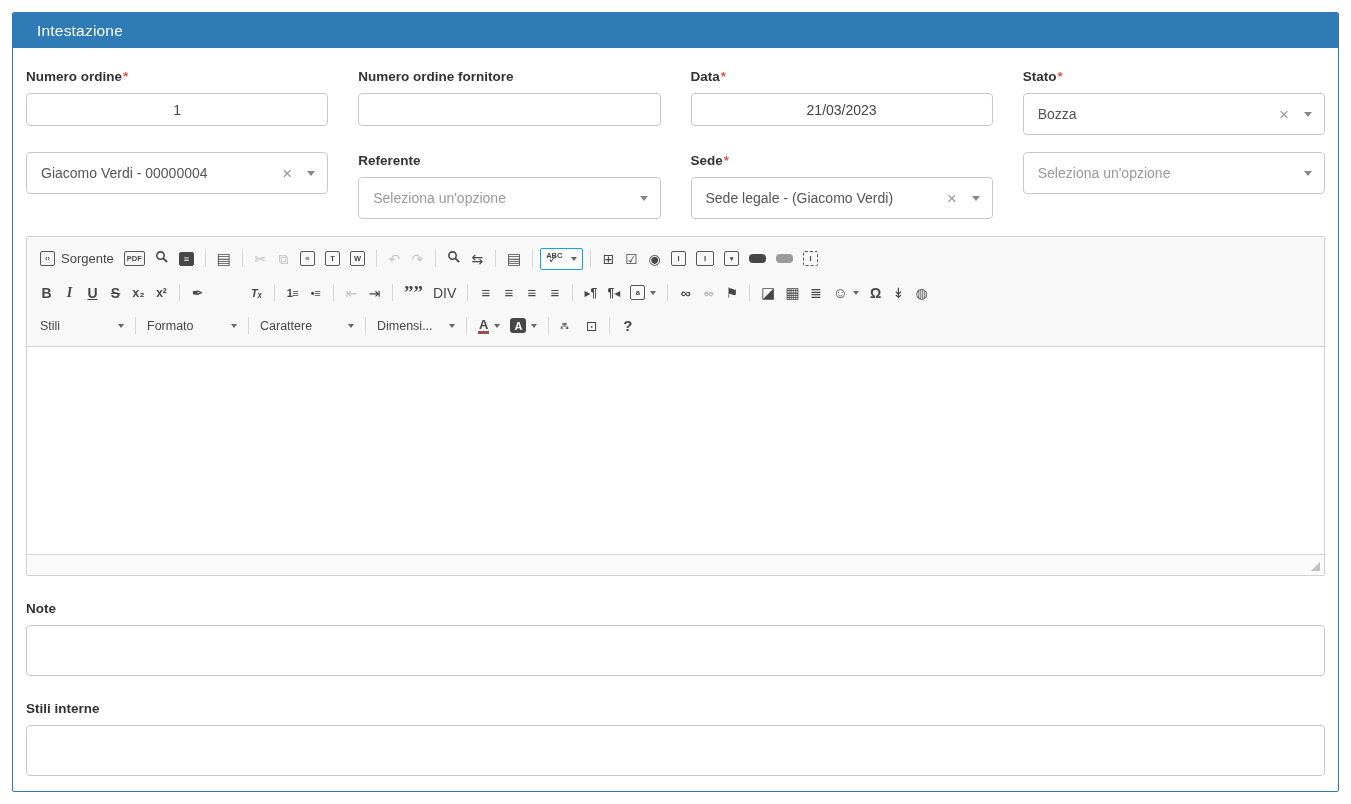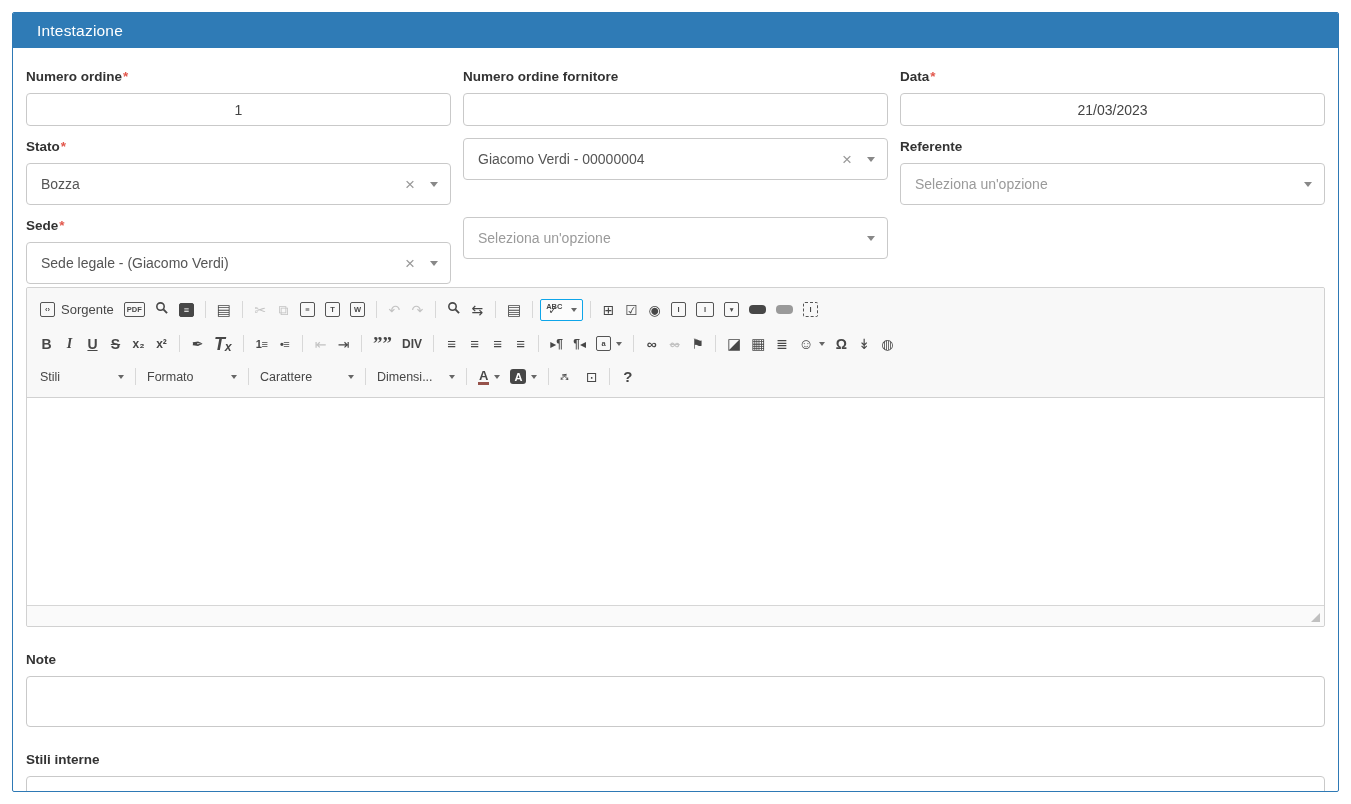--- a/index.html
+++ b/index.html
@@ -15,22 +15,22 @@
     border-radius:2px; overflow:hidden;
   }
   .card-header {
     height:35px; display:flex; align-items:center;
     padding:0 24px; background:var(--header-bg,#2f7bb6);
     color:#fff; font-size:15.5px; letter-spacing:.2px;
   }
   .card-body { padding:20px 13px 28px; }
 
   .grid {
-    display:grid; grid-template-columns:repeat(3,1fr);
-    column-gap:30px; row-gap:17px; margin-bottom:3px;gap:12px;
+    display:grid; grid-template-columns:repeat(4,1fr);
+    column-gap:30px; row-gap:17px; margin-bottom:17px;
   }
   .label-row { display:flex; justify-content:space-between; align-items:center; margin-bottom:9px; min-height:16px; }
   label { font-size:13.5px; font-weight:bold; color:#333; }
   .req { color:var(--required,#e2574c); margin-left:1px; font-weight:bold; }
   .link { display:inline-flex; align-items:center; gap:5px; color:var(--link,#3183c3); font-size:13.5px; text-decoration:none; cursor:pointer; }
 
   .input {
     width:100%; height:33px; border:1px solid #c9c9c9; border-radius:4px;
     padding:0 12px; font-size:14px; color:#444; font-family:inherit; outline:none; background:#fff;
   }
@@ -78,28 +78,28 @@
   [data-name="format-combo"]   { width:98px;  justify-content:space-between; }
   [data-name="font-combo"]     { width:102px; justify-content:space-between; }
   [data-name="size-combo"]     { width:86px;  justify-content:space-between; }
   .tb-caret { width:0; height:0; border-left:3.5px solid transparent; border-right:3.5px solid transparent; border-top:4px solid #666; margin-left:3px; flex:0 0 auto; }
   .colorA { font-weight:bold; font-size:13px; line-height:13px; border-bottom:3px solid #96524a; padding:0 1px; }
   .bgA { background:#474747; color:#fff; font-weight:bold; font-size:11px; border-radius:3px; width:16px; height:15px; display:inline-flex; align-items:center; justify-content:center; }
   .maxi { position:relative; width:15px; height:16px; display:inline-block; }
   .maxi::before, .maxi::after { content:"↕"; position:absolute; left:1px; top:-1px; font-size:14px; font-weight:bold; }
   .maxi::before { transform:rotate(45deg); }
   .maxi::after  { transform:rotate(-45deg); }
-  .smalltxt { font-size:12px; font-weight:bold; }
+  .smalltxt { font-size:14px; font-weight:normal; }
 
   [data-name="bold-icon"] .glyph { font-weight:800; }
   [data-name="italic-icon"] .glyph { font-style:italic; font-weight:bold; font-family:"Liberation Serif",serif; }
   [data-name="underline-icon"] .glyph { text-decoration:underline; font-weight:bold; }
   [data-name="strikethrough-icon"] .glyph { text-decoration:line-through; font-weight:bold; }
   [data-name="subscript-icon"] .glyph, [data-name="superscript-icon"] .glyph { font-size:12px; font-weight:bold; }
-  [data-name="remove-format-icon"] .glyph { font-style:italic; font-weight:bold; font-size:18px; }
+  [data-name="remove-format-icon"] .glyph { font-style:italic; font-weight:bold; font-size:11px;margin-left:36px; }
   [data-name="numbered-list-icon"] .glyph, [data-name="bulleted-list-icon"] .glyph { font-size:11px; font-weight:bold; letter-spacing:-0.5px; }
   [data-name="blockquote-icon"] .glyph { font-family:"Liberation Serif",serif; font-weight:bold; font-size:19px; line-height:8px; }
   [data-name="align-left-icon"] .glyph, [data-name="align-center-icon"] .glyph,
   [data-name="align-right-icon"] .glyph, [data-name="align-justify-icon"] .glyph { font-size:15px; font-weight:bold; }
   [data-name="bidi-ltr-icon"] .glyph, [data-name="bidi-rtl-icon"] .glyph { font-size:12px; font-weight:bold; }
   [data-name="link-icon"] .glyph, [data-name="unlink-icon"] .glyph { font-weight:bold; }
   [data-name="unlink-icon"] .glyph { text-decoration:line-through; }
   [data-name="special-character-icon"] .glyph { font-weight:bold; }
   [data-name="about-icon"] .glyph { font-weight:bold; font-size:15px; }
   [data-name="templates-icon"] .glyph, [data-name="select-all-icon"] .glyph,

